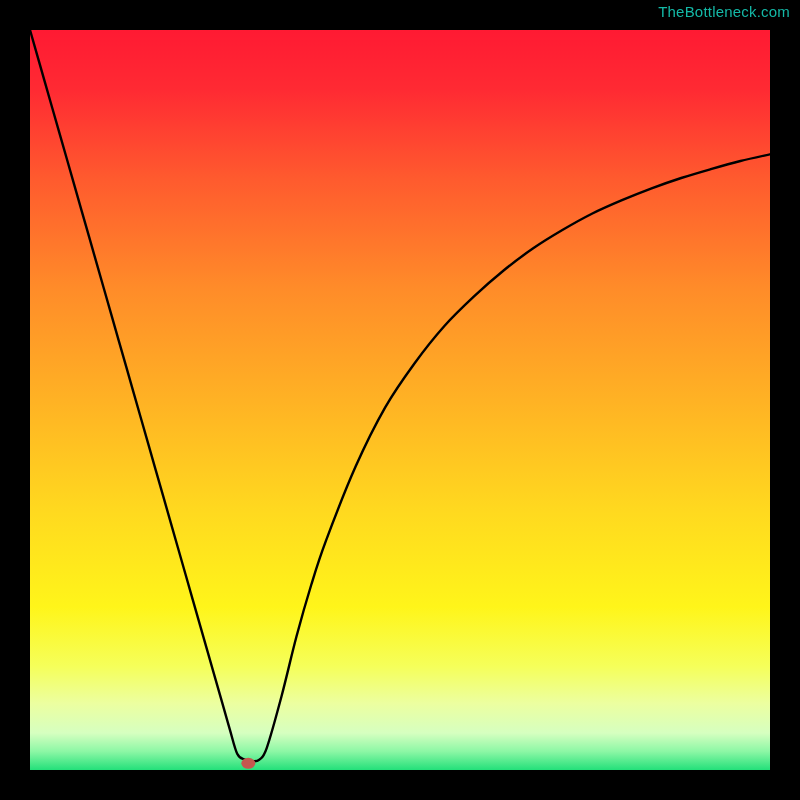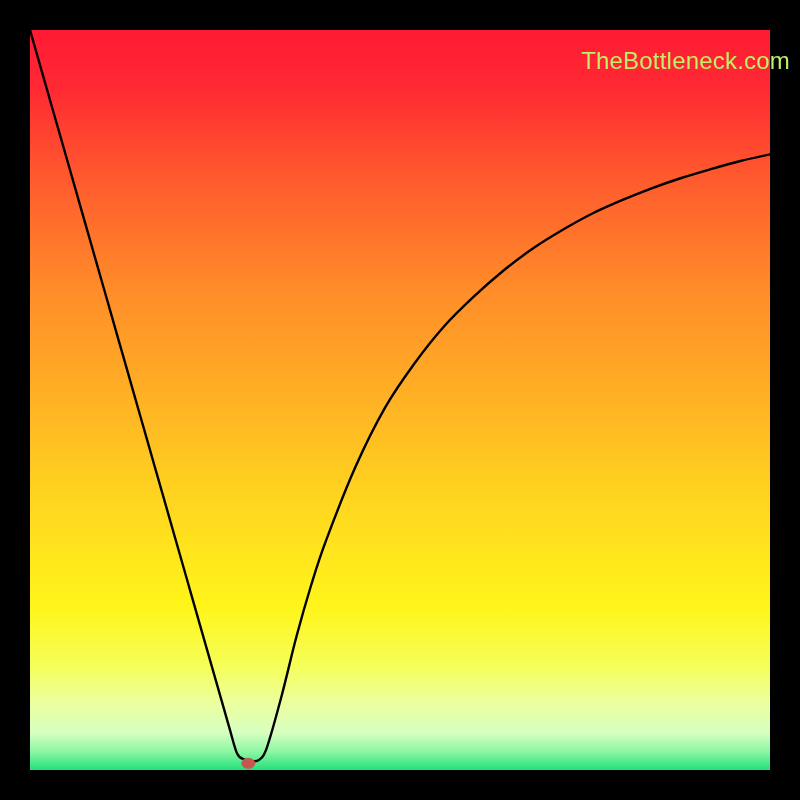--- a/index.html
+++ b/index.html
@@ -24,25 +24,24 @@
     top: 30px;
     width: 740px;
     height: 740px;
     display: block;
   }
   .watermark {
     position: absolute;
     top: 3px;
     right: 10px;
     font-family: Arial, Helvetica, sans-serif;
-    font-size: 24px;
-    color: #bef264;
+    font-size: 15px;
+    color: #14b8a6;
     letter-spacing: 0.2px;
     user-select: none;
-    margin-top: 44px;
   }
 </style>
 </head>
 <body>
 
 <div class="frame">
   <svg class="plot" viewBox="0 0 740 740" preserveAspectRatio="none">
     <defs>
       <linearGradient id="bg-grad" x1="0" y1="0" x2="0" y2="1">
           <stop offset="0%" stop-color="#ff1a33"></stop>

